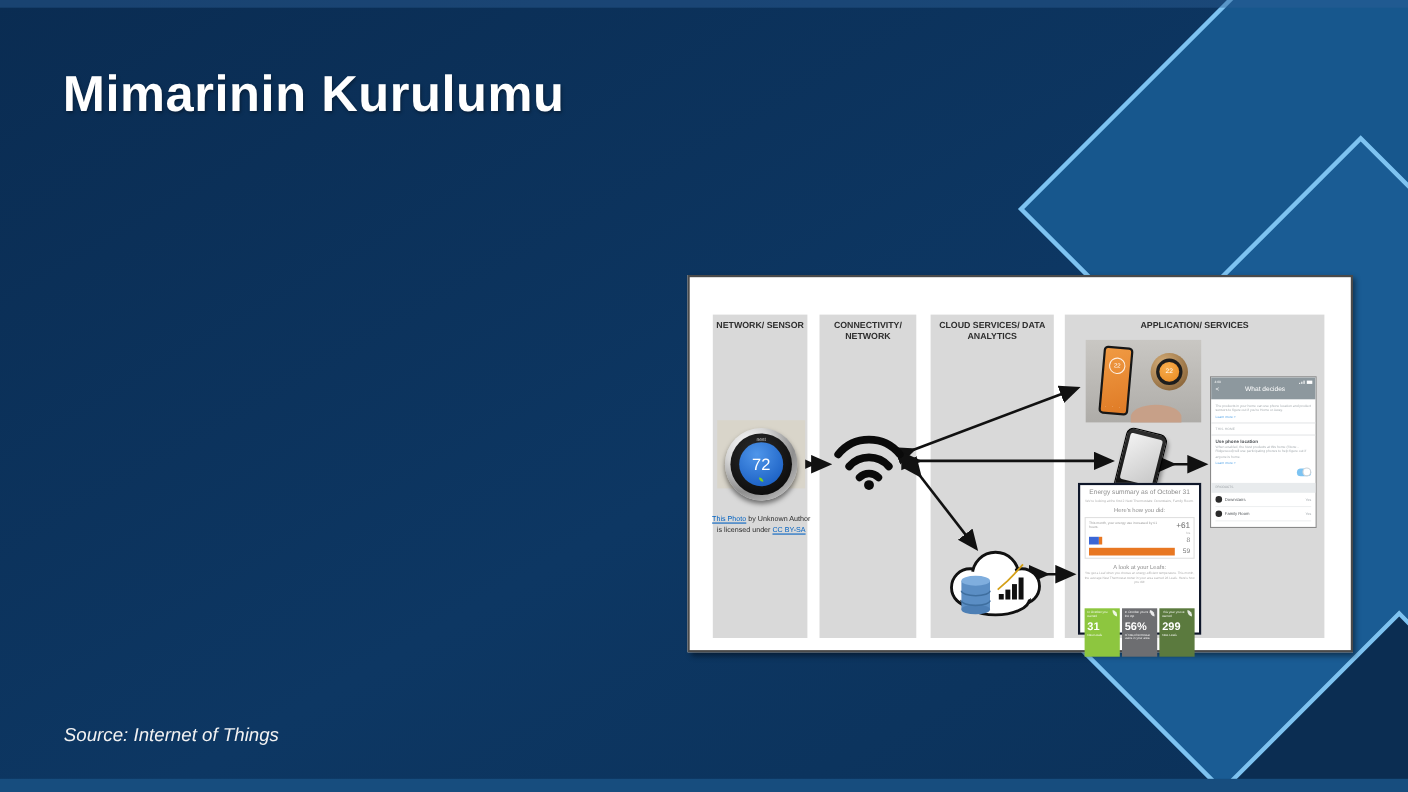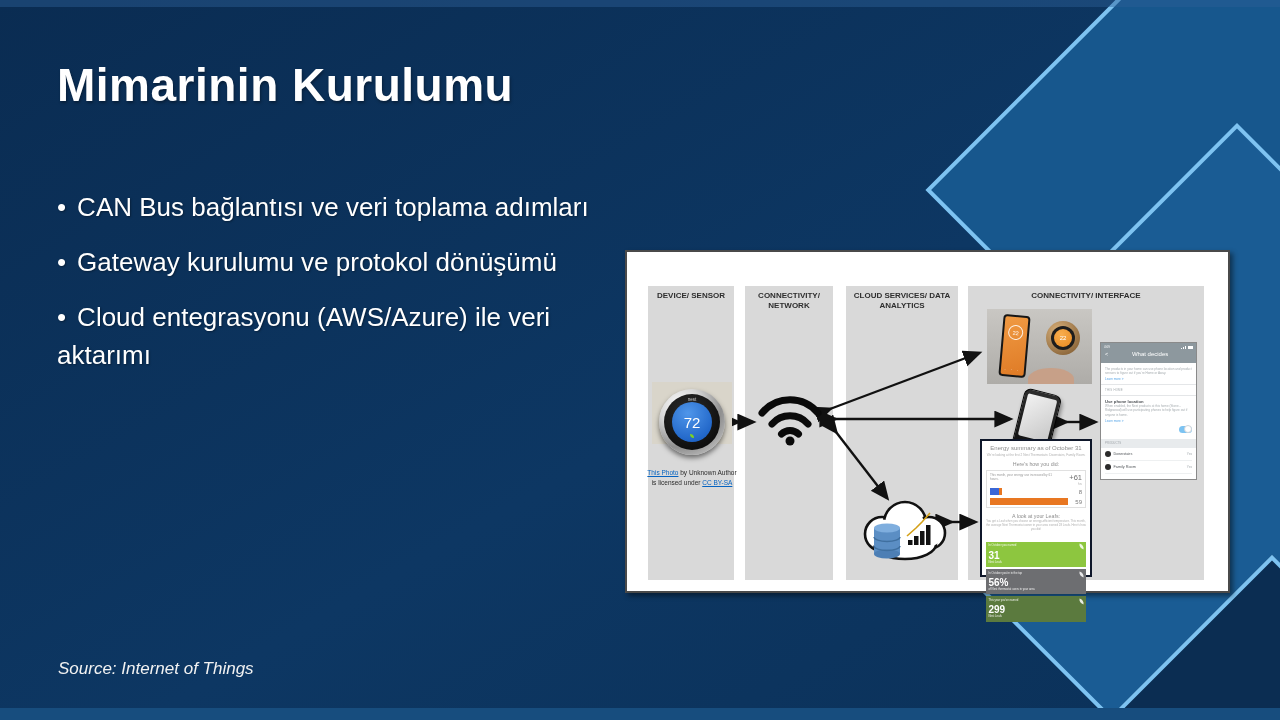--- a/index.html
+++ b/index.html
@@ -101,21 +101,21 @@
   .ec-val { text-align:right; color:#6d6d6d; }
   .ec-val .v { font-size:7.5px; } .ec-val .u { font-size:2.8px; color:#b0b0b0; }
   .ec-barrow { display:flex; align-items:flex-end; justify-content:space-between; margin-top:2.5px; }
   .ec-bar1 { display:flex; } 
   .bar-blue { width:9px; height:7px; background:#3a66d6; }
   .bar-orfrag { width:3px; height:7px; background:#e87722; }
   .bar-orange { width:78px; height:7px; background:#e87722; }
   .ec-bv { font-size:6px; color:#7a7a7a; }
   .ec-leaf-head { font-size:5.3px; text-align:center; margin-top:5px; color:#8d8d8d; }
   .ec-leaf-text { font-size:2.9px; text-align:center; margin-top:1.5px; line-height:1.35; color:#b0b0b0; }
-  .tiles { display:flex; gap:2px; margin-top:10px;flex-direction:column; }
+  .tiles { display:flex; gap:2px; margin-top:21px; }
   .tile { flex:1; height:44px; padding:2.5px; position:relative; color:#fff; }
   .tile-0 { background:#8dc63f; } .tile-1 { background:#6d6e71; } .tile-2 { background:#5b7a3e; }
   .tile .th { font-size:2.8px; line-height:1.3; opacity:.9; }
   .tile .tn { font-size:10px; font-weight:700; margin-top:2px; }
   .tile .ts { font-size:2.8px; line-height:1.3; opacity:.9; }
   .tleaf { position:absolute; right:2.5px; top:2.5px; width:5px; height:5px; background:rgba(255,255,255,.85);
            border-radius:0 100% 0 100%; transform:rotate(10deg); }
 
   
   .app { position:absolute; left:473px; top:90px; width:97px; height:138px; background:#fff;
@@ -149,41 +149,36 @@
 <div class="slide">
 
   <div class="diamond d1"></div>
   <div class="diamond d2"></div>
   <div class="diamond d3"></div>
   <div class="top-strip"></div>
   <div class="bottom-strip"></div>
 
   <h1 class="title">Mimarinin Kurulumu</h1>
 
-  <div class="bullets">
-    <p><span class="glyph">•</span><span>CAN Bus bağlantısı ve veri toplama adımları</span></p>
-    <p><span class="glyph">•</span><span>Gateway kurulumu ve protokol dönüşümü</span></p>
-    <p><span class="glyph">•</span><span>Cloud entegrasyonu (AWS/Azure) ile veri aktarımı</span></p>
-  </div>
 
   <div class="source">Source: Internet of Things</div>
 
   <div class="diagram">
 
     <div class="col c1">
-      <div class="col-h">DEVICE/ SENSOR</div>
+      <div class="col-h">NETWORK/ SENSOR</div>
     </div>
     <div class="col c2">
       <div class="col-h">CONNECTIVITY/ NETWORK</div>
     </div>
     <div class="col c3">
       <div class="col-h">CLOUD SERVICES/ DATA ANALYTICS</div>
     </div>
     <div class="col c4">
-      <div class="col-h">CONNECTIVITY/ INTERFACE</div>
+      <div class="col-h">APPLICATION/ SERVICES</div>
     </div>
 
     <svg class="arrows" viewBox="0 0 605 343">
       <defs>
         <marker id="ah" markerWidth="9" markerHeight="8" refX="6.5" refY="3.5" orient="auto">
           <path d="M0,0 L8,3.5 L0,7 z" fill="#111"></path>
         </marker>
       </defs>
       <g stroke="#111" stroke-width="2.4" fill="none">
         <line x1="111" y1="170" x2="126" y2="170" marker-start="url(#ah)" marker-end="url(#ah)"></line>

